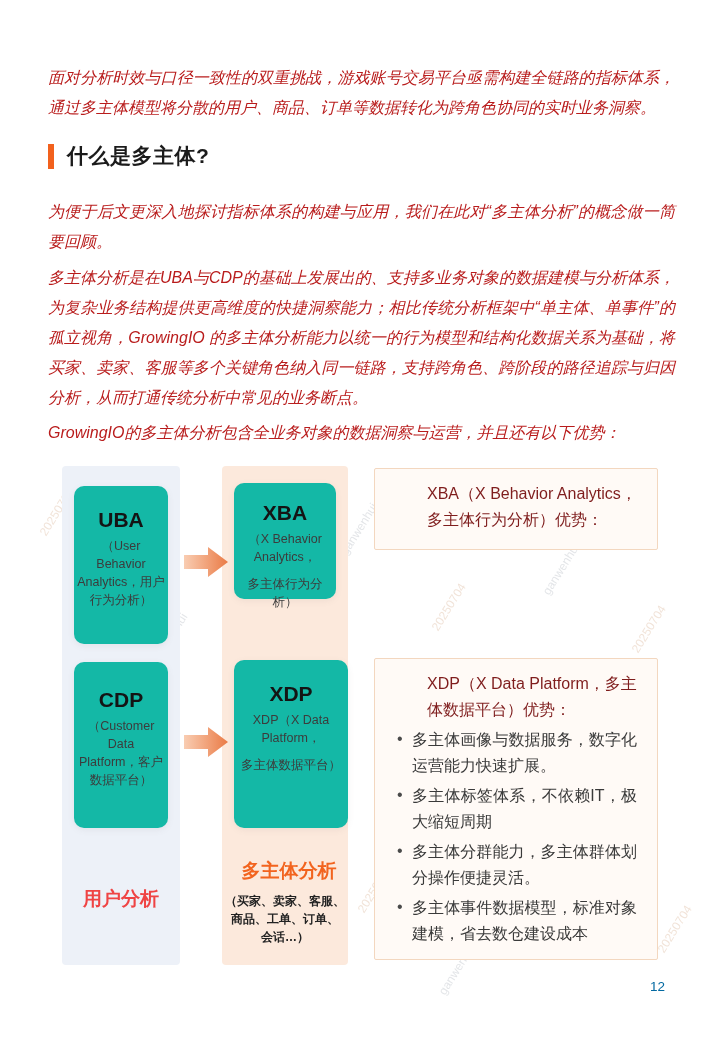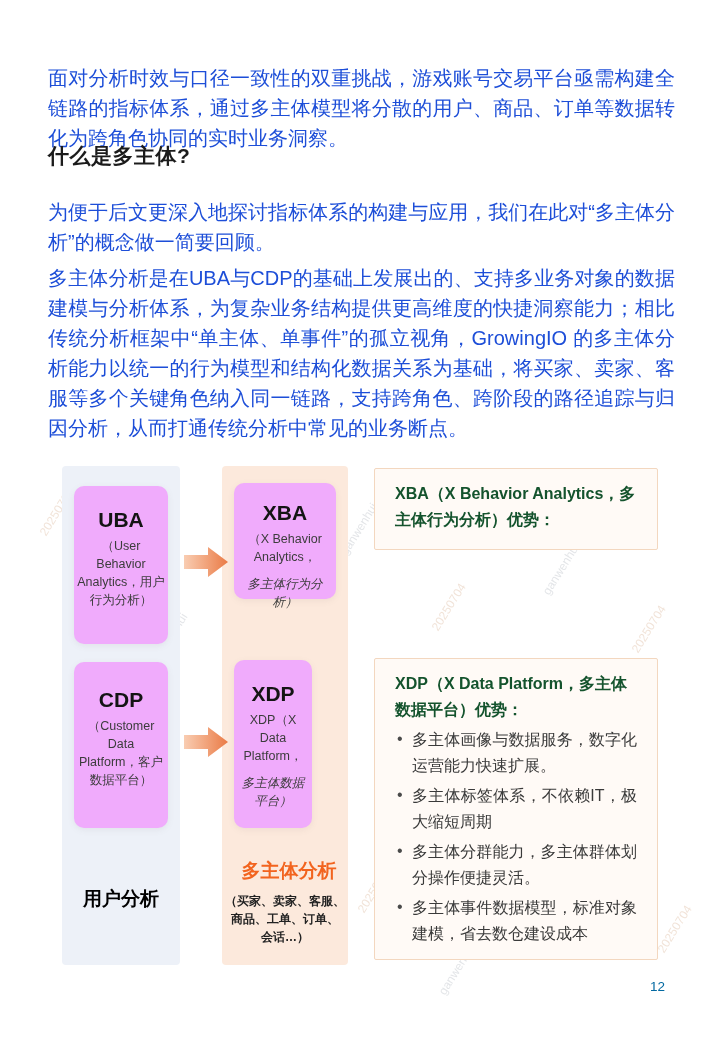--- a/index.html
+++ b/index.html
@@ -1,64 +1,64 @@
 <!DOCTYPE html>
 <html><head>
 <meta charset="utf-8">
 <style>
   * { margin:0; padding:0; box-sizing:border-box; }
   html,body { background:#ffffff; }
   body { font-family:"Liberation Sans","DejaVu Sans",sans-serif; }
   .page { position:relative; width:720px; height:1040px; background:#ffffff; overflow:hidden; }
 
   
-  .para { position:absolute; left:48px; width:627px; font-size:20px; line-height:30px;
-          color:#1d4ed8; text-align:justify; }
+  .para { position:absolute; left:48px; width:627px; font-size:16px; line-height:30px;
+          color:#b91c1c; text-align:justify;font-style:italic; }
   .p1 { top:63px; }
   .p2 { top:197px; }
   .p3 { top:263px; }
   .p4 { top:418px; }
 
   
-  .heading { position:absolute; left:48px; top:142px; height:28px; display:flex; align-items:center;flex-direction:column; }
+  .heading { position:absolute; left:48px; top:142px; height:28px; display:flex; align-items:center; }
   .heading .bar { width:6px; height:25px; background:#f2611d; margin-right:13px; }
   .heading .txt { font-size:21px; font-weight:bold; color:#1b1b1b; letter-spacing:0.5px; }
 
   
   .col { position:absolute; top:466px; height:499px; border-radius:4px; }
   .col-left { left:62px;  width:118px; background:#edf1f8; }
   .col-mid  { left:222px; width:126px; background:#fce9dc; }
 
-  .card { position:absolute; background:#f0abfc; border-radius:10px;
+  .card { position:absolute; background:#14b8a6; border-radius:10px;
           box-shadow:0 2px 6px rgba(130,120,120,0.10); text-align:center; padding:0 3px; }
   .card .t { font-size:21px; font-weight:bold; color:#141414; }
   .card .s { font-size:12.5px; color:#3c3c3c; line-height:18px; margin-top:5px; }
-  .card .s2 { font-size:12.5px; color:#3c3c3c; line-height:18px; margin-top:9px;font-style:italic; }
+  .card .s2 { font-size:12.5px; color:#3c3c3c; line-height:18px; margin-top:9px; }
   .card-uba { left:74px;  top:486px; width:94px;  height:158px; padding-top:22px; }
   .card-cdp { left:74px;  top:662px; width:94px;  height:166px; padding-top:26px; }
   .card-xba { left:234px; top:483px; width:102px; height:116px; padding-top:18px; }
-  .card-xdp { left:234px; top:660px; width:78px; height:168px; padding-top:22px; }
+  .card-xdp { left:234px; top:660px; width:114px; height:168px; padding-top:22px; }
 
   .arrow { position:absolute; left:184px; width:44px; height:38px; }
   .arrow-1 { top:543px; }
   .arrow-2 { top:723px; }
 
   .col-label-left { position:absolute; left:62px; top:886px; width:118px; text-align:center;
-                    font-size:19px; font-weight:bold; color:#000000; }
+                    font-size:19px; font-weight:bold; color:#ef4444; }
   .col-label-mid  { position:absolute; left:222px; top:858px; width:126px; text-align:center;
                     font-size:19px; font-weight:bold; color:#f2641f;padding-left:8px; }
   .col-note { position:absolute; left:225px; top:892px; width:120px; text-align:center;
               font-size:12px; font-weight:bold; color:#222222; line-height:18px; }
 
   
   .panel { position:absolute; left:374px; width:284px; background:#fffaf6;
            border:1px solid #f3d7bf; border-radius:2px; padding:12px 20px; }
   .panel-xba { top:468px; }
   .panel-xdp { top:658px; }
-  .ptitle { font-size:16px; font-weight:bold; color:#14532d; line-height:26px; margin-bottom:4px; }
+  .ptitle { font-size:16px; font-weight:normal; color:#7f1d1d; line-height:26px; margin-bottom:4px;margin-left:32px; }
   .panel ul { list-style:none; margin-top:4px; }
   .panel li { position:relative; font-size:16px; line-height:26px; color:#3a3a3a;
               padding-left:17px; margin-bottom:4px; text-align:justify; }
   .panel li:last-child { margin-bottom:0; }
   .panel li::before { content:"\2022"; position:absolute; left:2px; top:-1px; color:#4a4a4a; }
 
   .pagenum { position:absolute; right:55px; top:979px; font-size:13.5px; color:#0369a1; }
 
   
   .wm { position:absolute; font-size:12px; white-space:nowrap; pointer-events:none;
@@ -85,20 +85,21 @@
 
   <p class="para p1">面对分析时效与口径一致性的双重挑战，游戏账号交易平台亟需构建全链路的指标体系，通过多主体模型将分散的用户、商品、订单等数据转化为跨角色协同的实时业务洞察。</p>
 
   <div class="heading">
     <span class="bar"></span>
     <span class="txt">什么是多主体?</span>
   </div>
 
   <p class="para p3">多主体分析是在UBA与CDP的基础上发展出的、支持多业务对象的数据建模与分析体系，为复杂业务结构提供更高维度的快捷洞察能力；相比传统分析框架中“单主体、单事件”的孤立视角，GrowingIO 的多主体分析能力以统一的行为模型和结构化数据关系为基础，将买家、卖家、客服等多个关键角色纳入同一链路，支持跨角色、跨阶段的路径追踪与归因分析，从而打通传统分析中常见的业务断点。</p>
   <p class="para p2">为便于后文更深入地探讨指标体系的构建与应用，我们在此对“多主体分析”的概念做一简要回顾。</p>
+  <p class="para p4">GrowingIO的多主体分析包含全业务对象的数据洞察与运营，并且还有以下优势：</p>
 
   <div class="col col-left"></div>
 
   <div class="col col-mid"></div>
 
   <div class="card card-uba">
     <div class="t">UBA</div>
     <div class="s">（User Behavior Analytics，用户行为分析）</div>
   </div>
 

